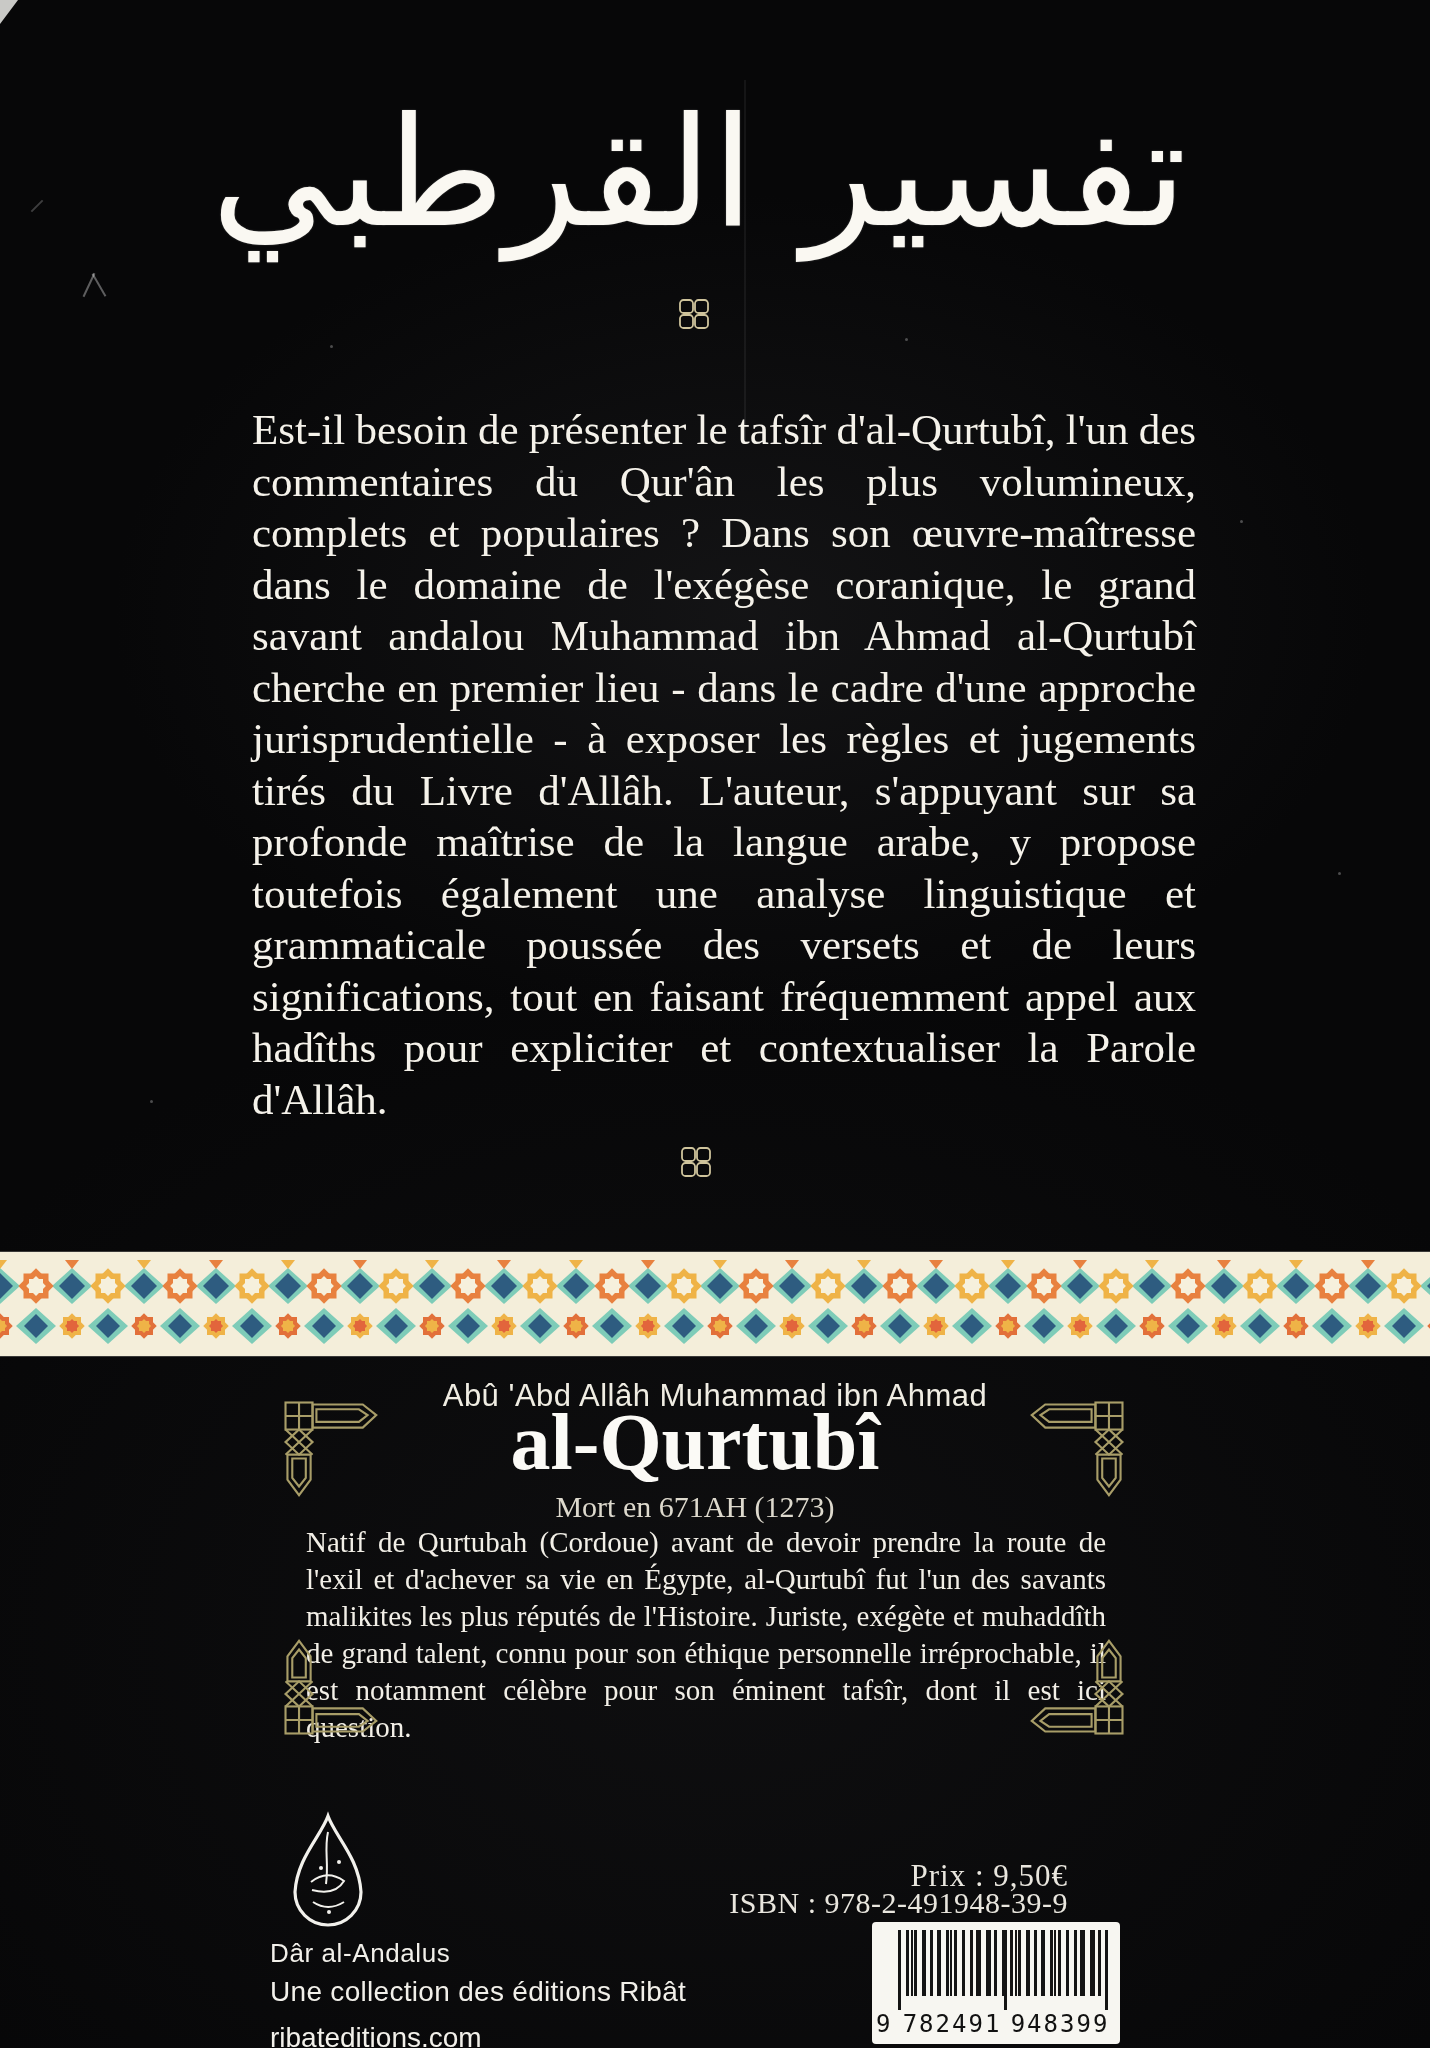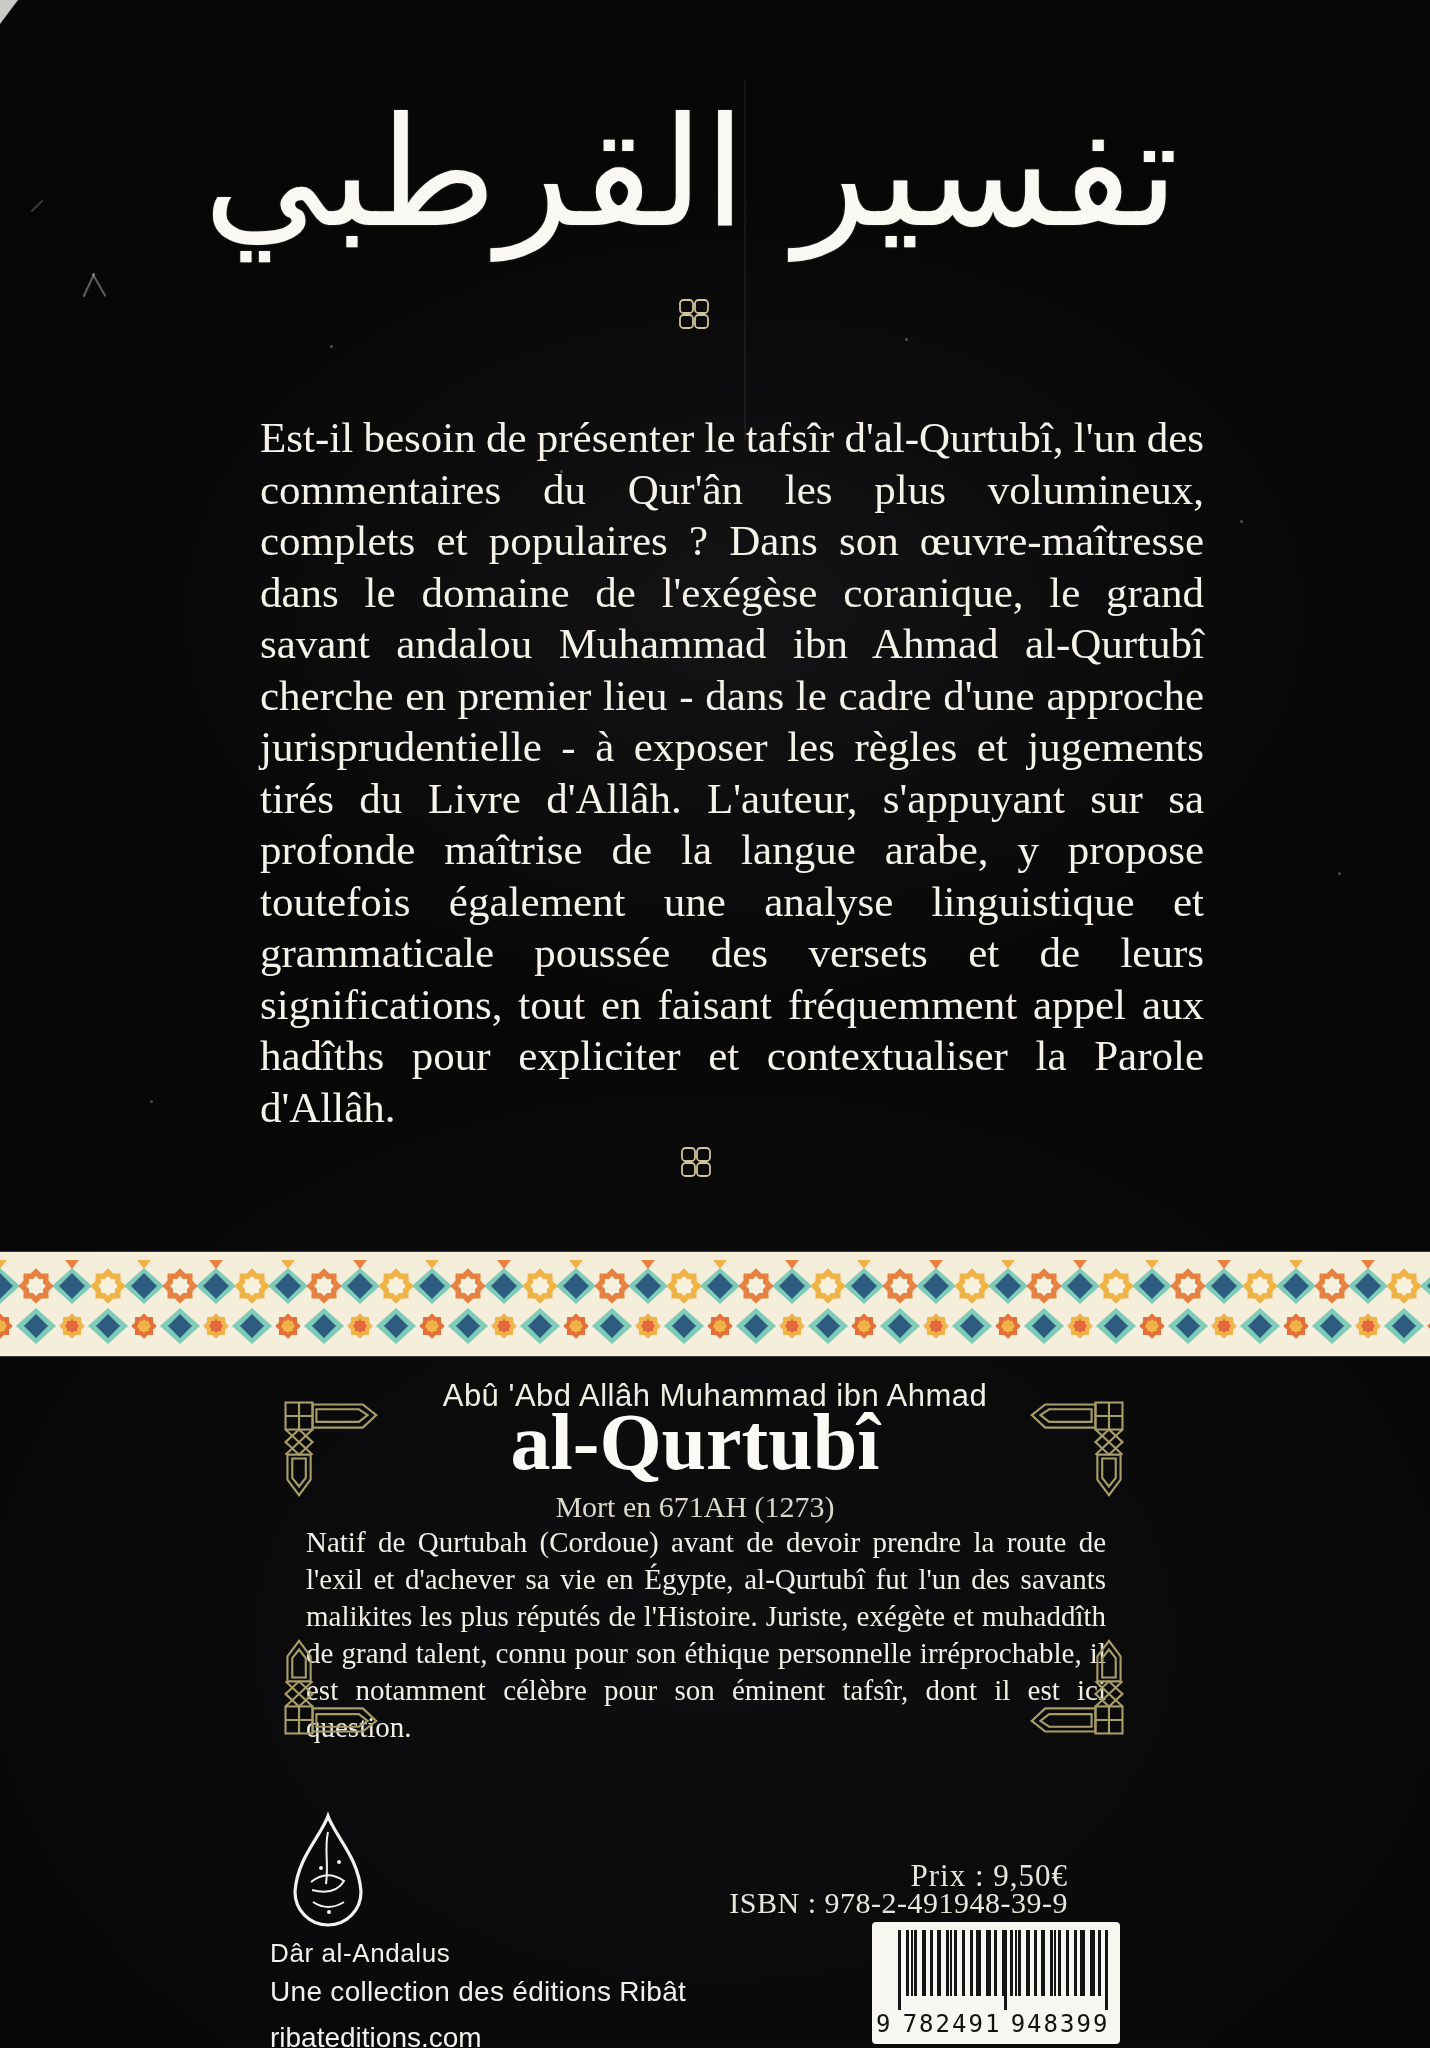--- a/index.html
+++ b/index.html
@@ -11,30 +11,31 @@
       #070708;
     font-family:"Liberation Serif","DejaVu Serif",serif;
   }
   
   .arabic-title{
     position:absolute;top:78px;left:0;width:1382px;text-align:center;
     font-family:"DejaVu Sans",sans-serif;
     font-size:152px;line-height:1.25;color:#faf8f2;
     text-shadow:0 0 2px rgba(255,255,255,.25);
     direction:rtl;
+    padding-left:8px;
   }
   
   .quatrefoil{position:absolute;width:36px;height:36px;}
   .q1{left:676px;top:296px;}
   .q2{left:678px;top:1144px;}
   
   .desc{
     position:absolute;left:244px;top:396px;width:944px;
     font-size:43px;line-height:51.5px;color:#f5f2ea;
-    text-align:justify;word-spacing:-1px;margin:16px;
+    text-align:justify;word-spacing:-1px;margin:8px;
   }
   
   .band{
     position:absolute;left:0;top:1252px;width:1430px;height:104px;
     background:#f4eeda;box-shadow:0 0 0 1px #3a3a38;padding:0;
   }
   .band svg{display:block;margin:8px 0 0 0;}
   
   .kunya{
     position:absolute;top:1378px;left:0;width:1390px;text-align:center;

